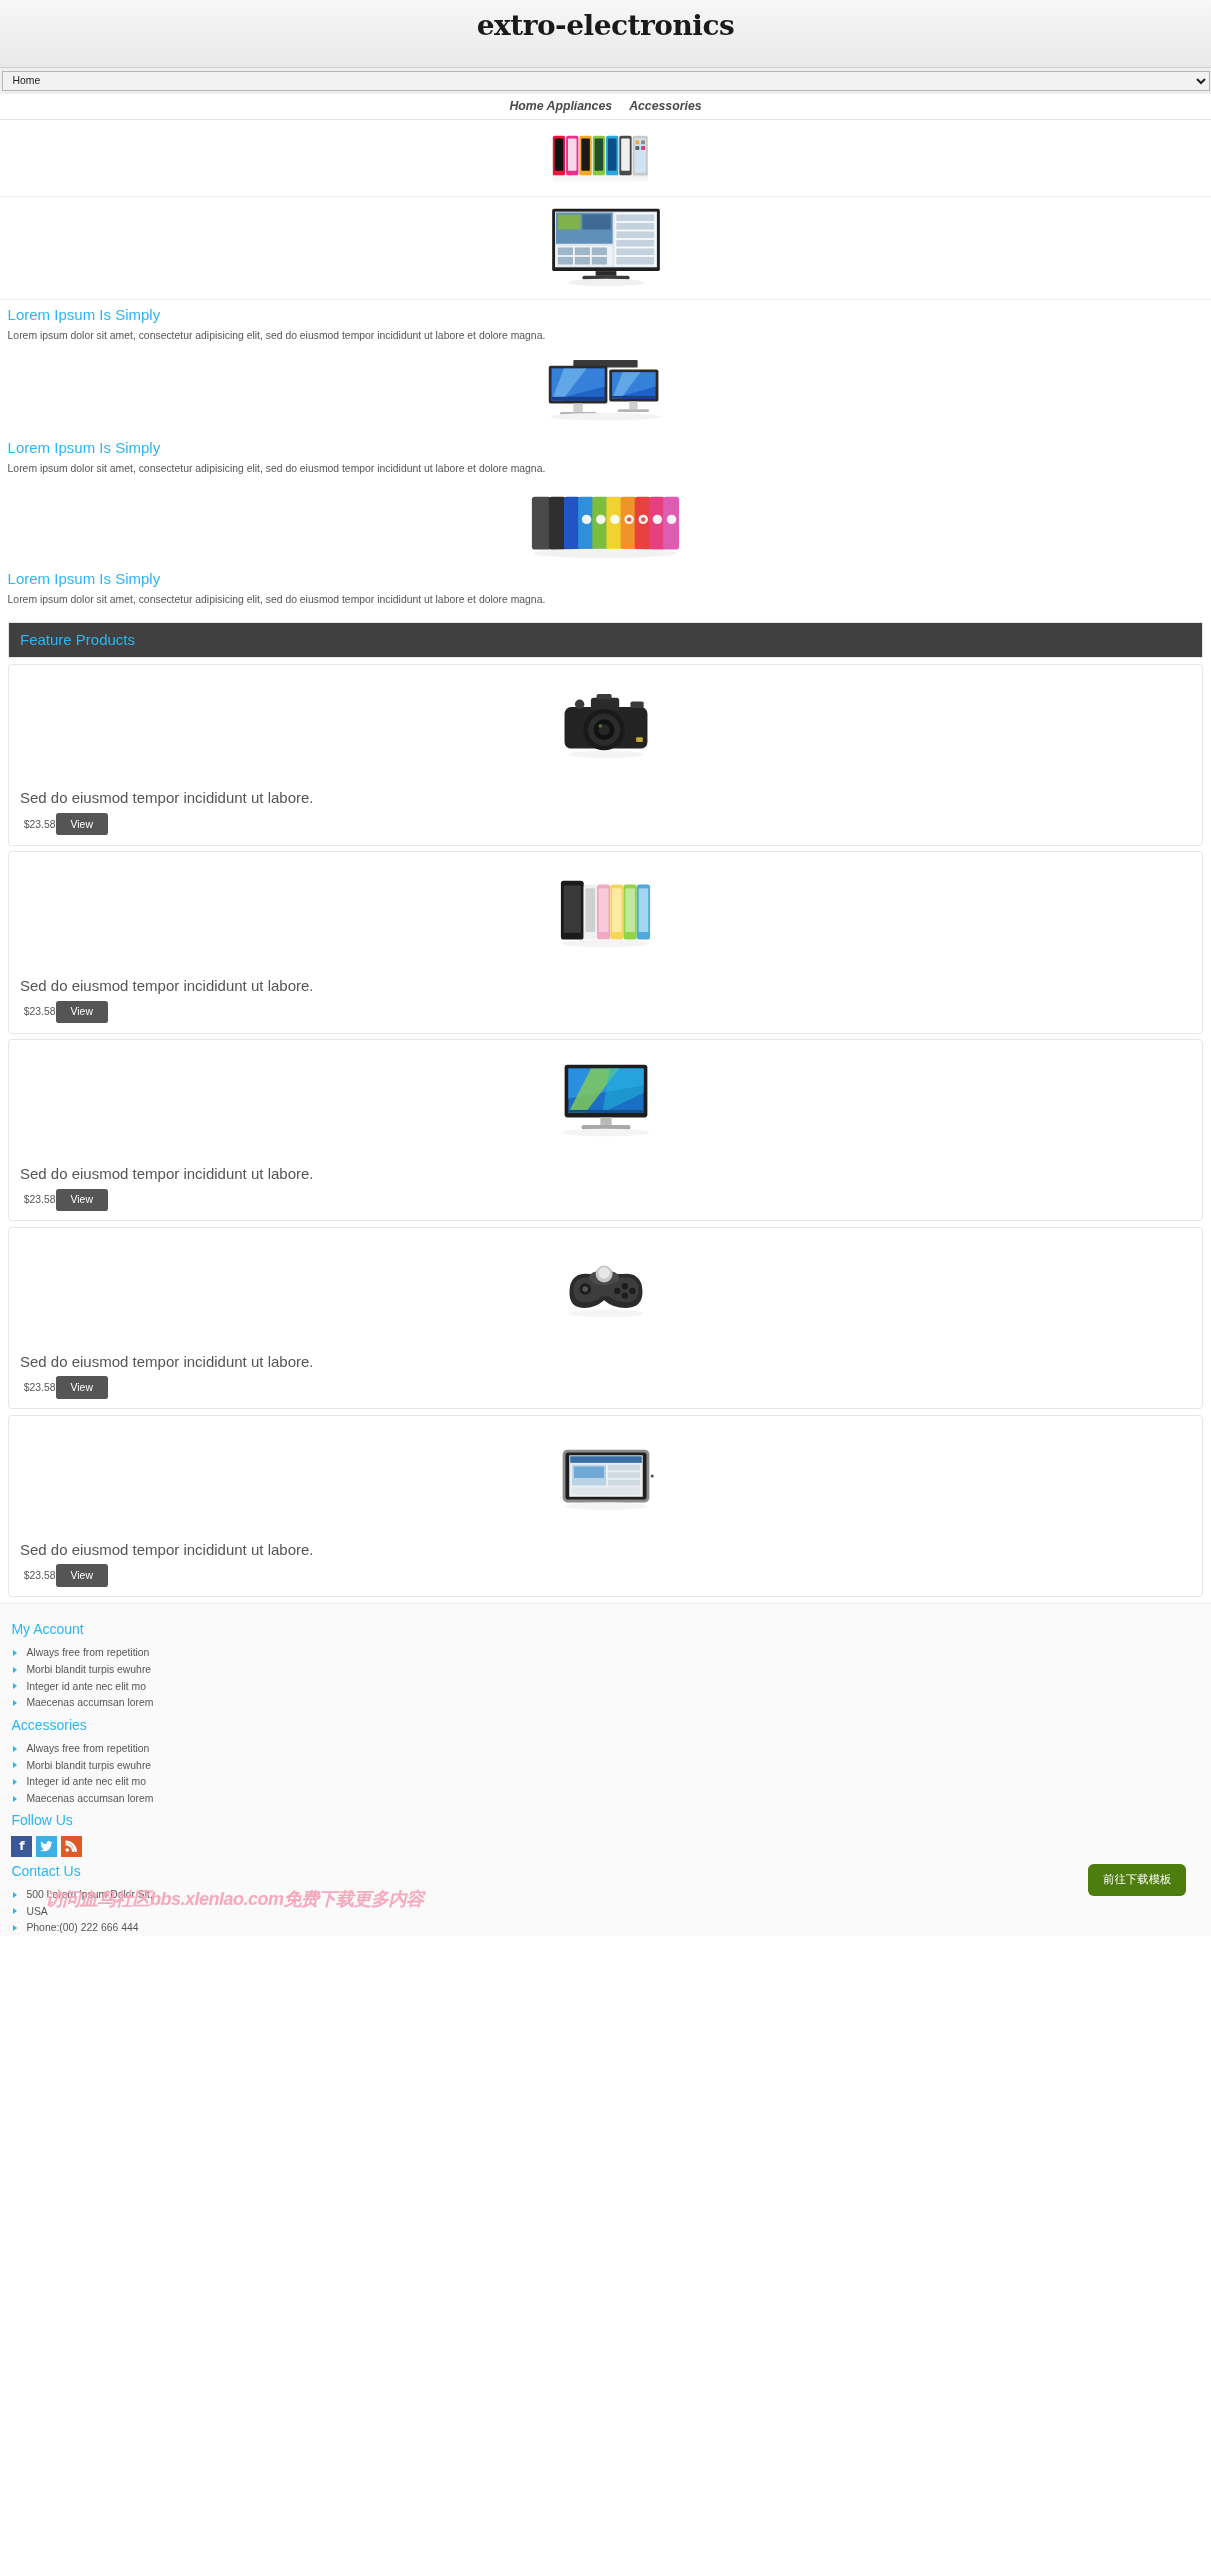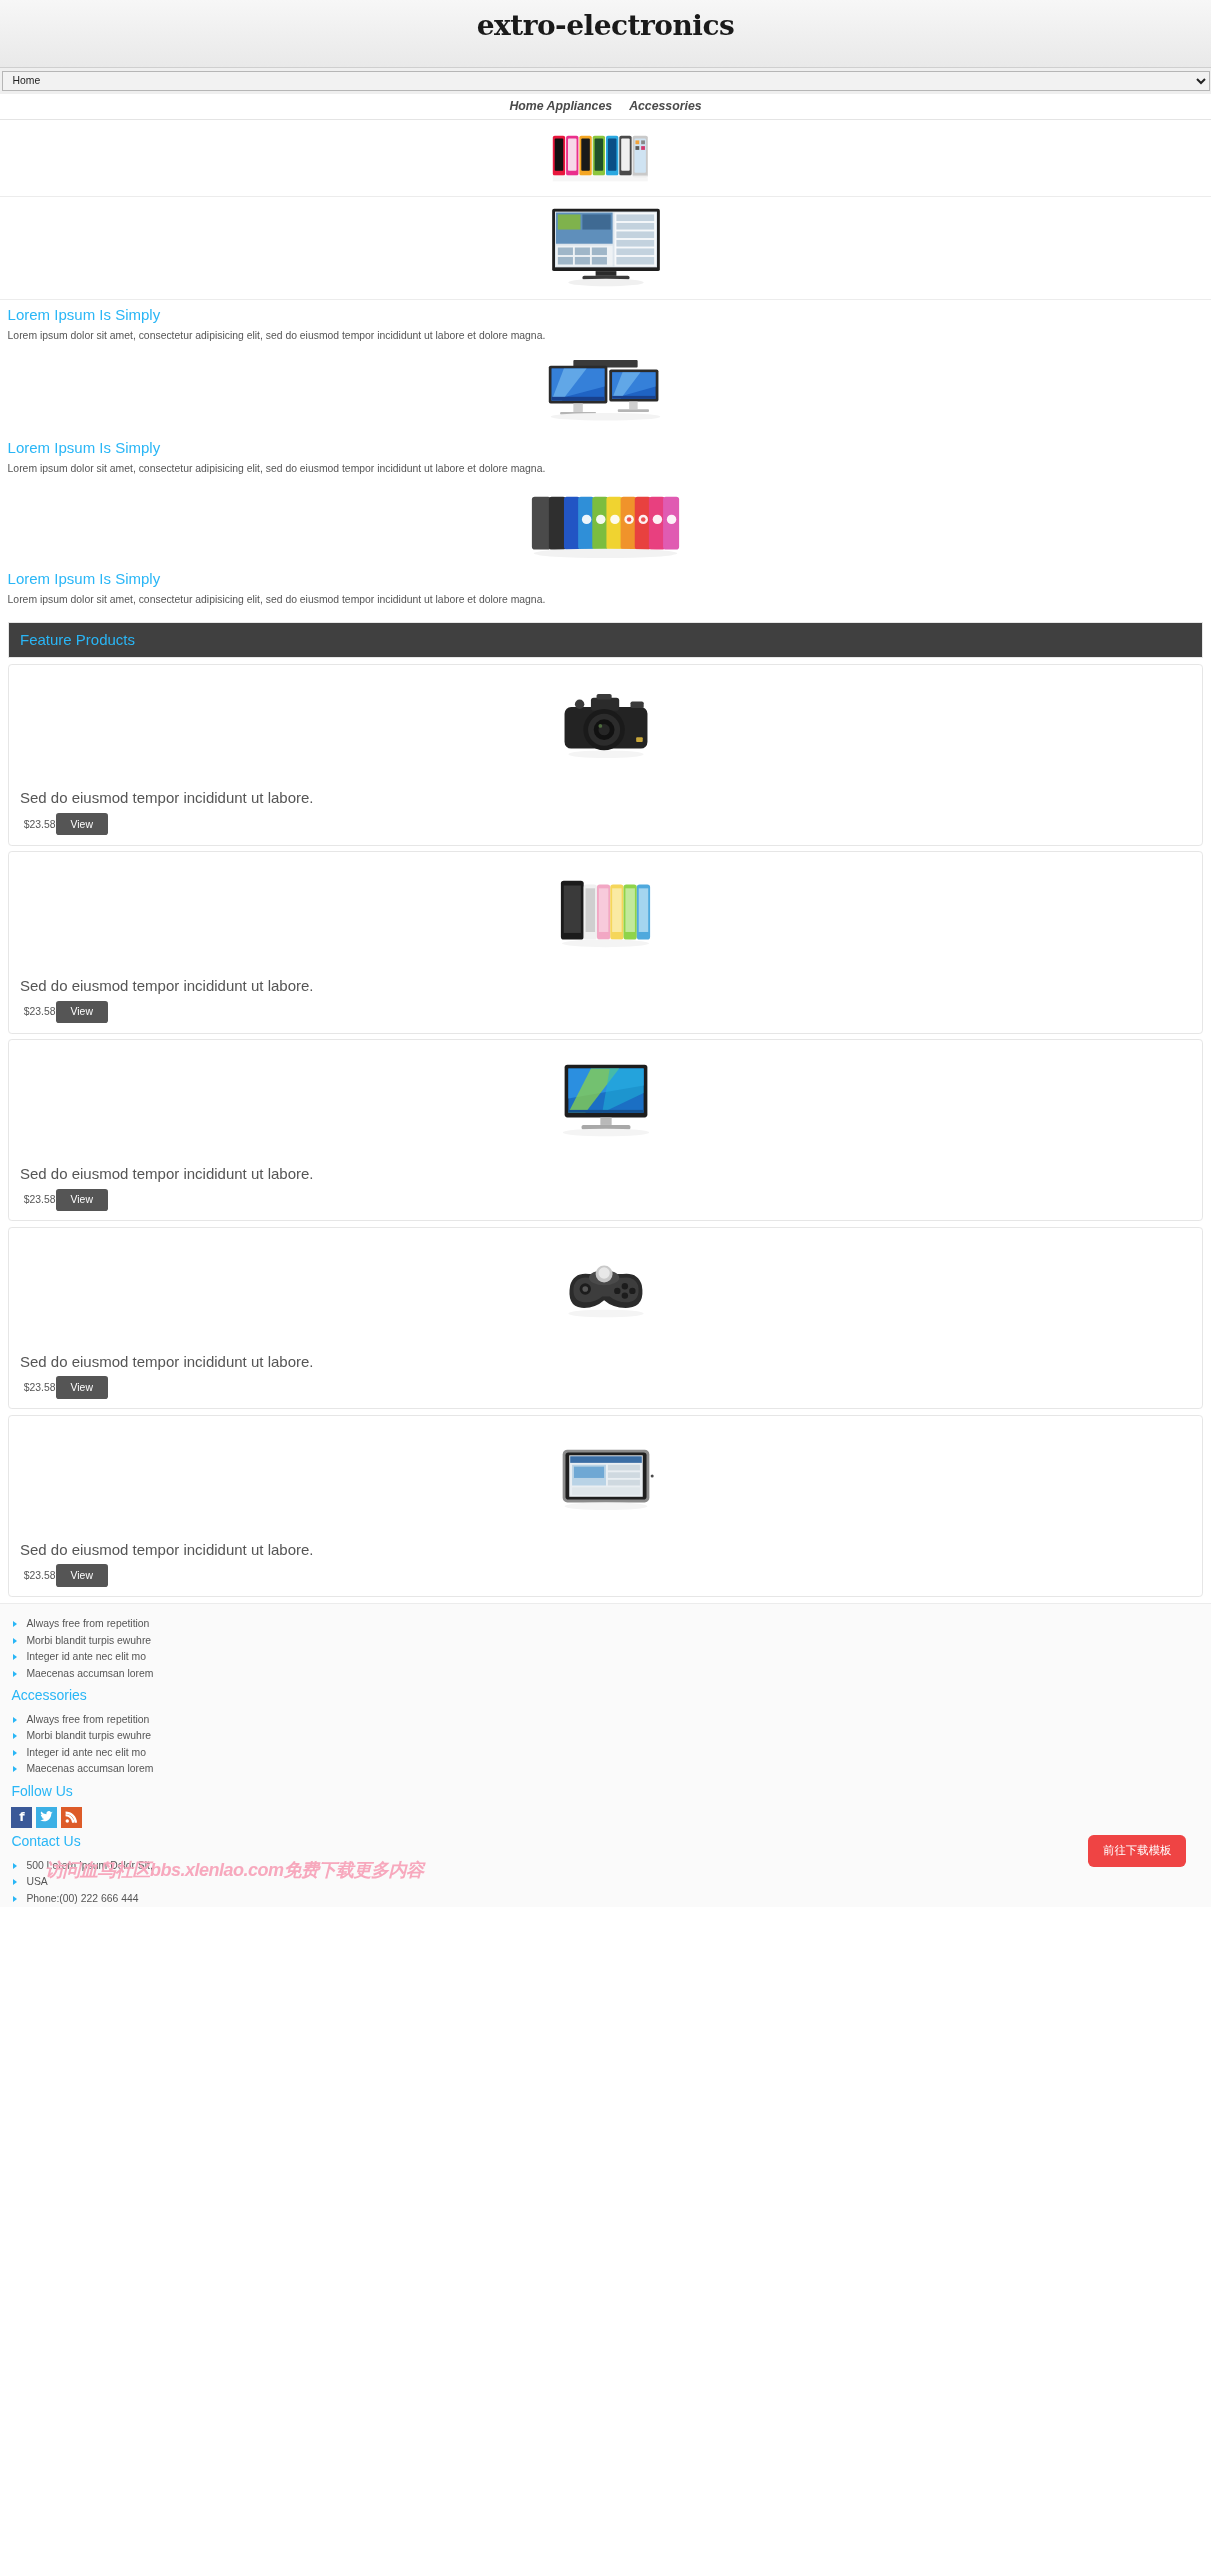--- a/index.html
+++ b/index.html
@@ -206,21 +206,21 @@
     font-style: italic;
     color: #f7a8bd;
     white-space: nowrap;
     pointer-events: none;
     letter-spacing: -0.5px;
   }
   .download-btn {
     position: absolute;
     right: 24.6px;
     bottom: 40px;
-    background: #ef4444;
+    background: #4d7c0f;
     color: #fff;
     border: none;
     border-radius: 5.7px;
     font-size: 11.4px;
     padding: 8.5px 15px;
     cursor: pointer;
     font-family: "DejaVu Sans", sans-serif;
   }
 
   
@@ -497,20 +497,21 @@
   <p class="product-desc">Sed do eiusmod tempor incididunt ut labore.</p>
   <div class="product-foot">
     <span class="product-price">$23.58</span>
     <button class="view-btn">View</button>
   </div>
 </article>
 
 <footer class="site-footer">
 
   <div class="footer-col">
+    <h3 class="footer-title">My Account</h3>
     <ul class="footer-list">
       <li><span class="bullet"></span><span>Always free from repetition</span></li>
       <li><span class="bullet"></span><span>Morbi blandit turpis ewuhre</span></li>
       <li><span class="bullet"></span><span>Integer id ante nec elit mo</span></li>
       <li><span class="bullet"></span><span>Maecenas accumsan lorem</span></li>
     </ul>
   </div>
 
   <div class="footer-col">
     <h3 class="footer-title">Accessories</h3>

